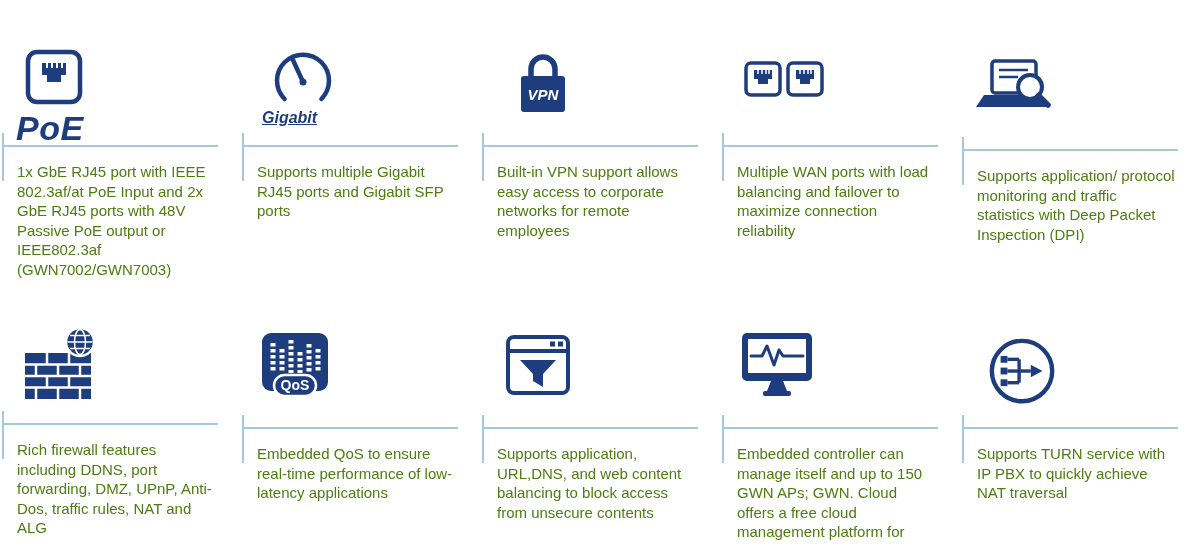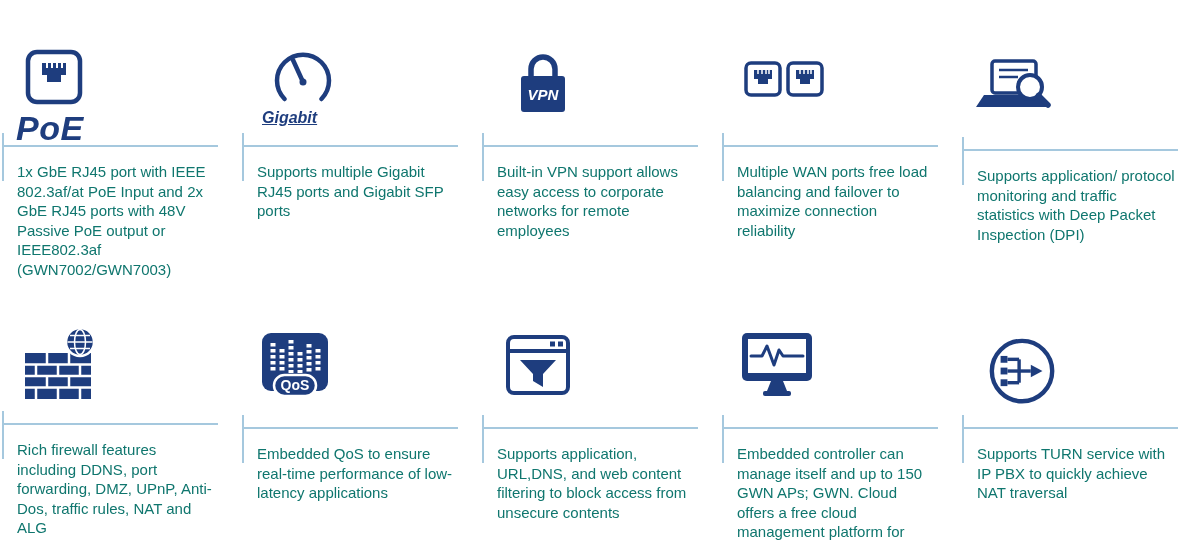--- a/index.html
+++ b/index.html
@@ -16,21 +16,21 @@
   .feature { position:relative; padding:8px 20px 0 2px;margin-top:41px; }
   .icon-area { position:relative; height:96px; margin-left:14px; }
   .row2 .icon-area { height:100px; }
   .rule { position:relative; height:2px; background:#a5c8de; margin-right:2px; }
   .rule::before {
     content:""; position:absolute; left:0; top:-12px;
     width:2px; height:48px; background:#a5c8de;
   }
   .desc {
     margin:15px 2px 0 15px;
-    font-size:15px; line-height:1.3; color:#0f766e;
+    font-size:15px; line-height:1.3; color:#4d7c0f;
   }
   .icon-label { font-style:italic; font-weight:bold; color:#1e3d7e; }
   .label-lg { font-size:34px; letter-spacing:0.5px; margin-top:2px; }
   .label-md { font-size:16px; margin:2px 0 0 6px;text-decoration:underline; }
   .label-sm { font-size:12px; margin:4px 0 0 6px; }
   svg { display:block; }
 </style>
 </head>
 <body>
 
@@ -98,21 +98,21 @@
           <g stroke="#ffffff" stroke-width="1.5">
             <line x1="16" y1="11" x2="16" y2="15"></line>
             <line x1="20" y1="11" x2="20" y2="15"></line>
             <line x1="24" y1="11" x2="24" y2="15"></line>
             <line x1="27" y1="11" x2="27" y2="15"></line>
           </g>
         </g>
       </svg>
     </div>
     <div class="rule"></div>
-    <p class="desc">Multiple WAN ports free load balancing and failover to maximize connection reliability</p>
+    <p class="desc">Multiple WAN ports with load balancing and failover to maximize connection reliability</p>
   </div>
 
   <div class="feature row2">
     <div class="icon-area" style="padding-top:8px">
       <svg width="84" height="64" viewBox="0 0 84 64">
         <rect x="16" y="4" width="44" height="32" rx="3" fill="none" stroke="#1e3d7e" stroke-width="3.5"></rect>
         <g stroke="#1e3d7e" stroke-width="2.5">
           <line x1="23" y1="13" x2="52" y2="13"></line>
           <line x1="23" y1="20" x2="42" y2="20"></line>
         </g>
@@ -181,21 +181,21 @@
     <div class="icon-area" style="padding-top:6px">
       <svg width="74" height="66" viewBox="0 0 74 66" style="margin-left:6px">
         <rect x="6" y="4" width="60" height="56" rx="6" fill="none" stroke="#1e3d7e" stroke-width="4"></rect>
         <line x1="7" y1="18" x2="65" y2="18" stroke="#1e3d7e" stroke-width="4"></line>
         <rect x="48" y="8.5" width="5" height="5" fill="#1e3d7e"></rect>
         <rect x="56" y="8.5" width="5" height="5" fill="#1e3d7e"></rect>
         <path d="M18 27 L54 27 L41 41 L41 54 L31 48 L31 41 Z" fill="#1e3d7e"></path>
       </svg>
     </div>
     <div class="rule"></div>
-    <p class="desc">Supports application, URL,DNS, and web content filtering to block access from unsecure contents</p>
+    <p class="desc">Supports application, URL,DNS, and web content balancing to block access from unsecure contents</p>
   </div>
 
   <div class="feature row2">
     <div class="icon-area" style="padding-top:4px">
       <svg width="84" height="72" viewBox="0 0 84 72">
         <rect x="6" y="2" width="70" height="48" rx="5" fill="#1e3d7e"></rect>
         <rect x="12" y="8" width="58" height="34" fill="#ffffff"></rect>
         <polyline points="15,25 26,25 31,15 38,34 43,19 47,25 67,25" fill="none" stroke="#1e3d7e" stroke-width="3" stroke-linejoin="round" stroke-linecap="round"></polyline>
         <path d="M35 50 L47 50 L51 60 L31 60 Z" fill="#1e3d7e"></path>
         <rect x="27" y="60" width="28" height="5" rx="2" fill="#1e3d7e"></rect>

